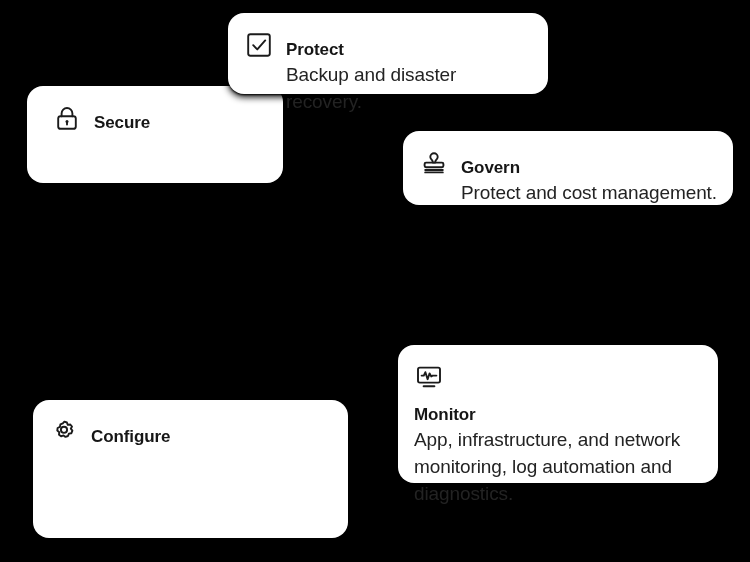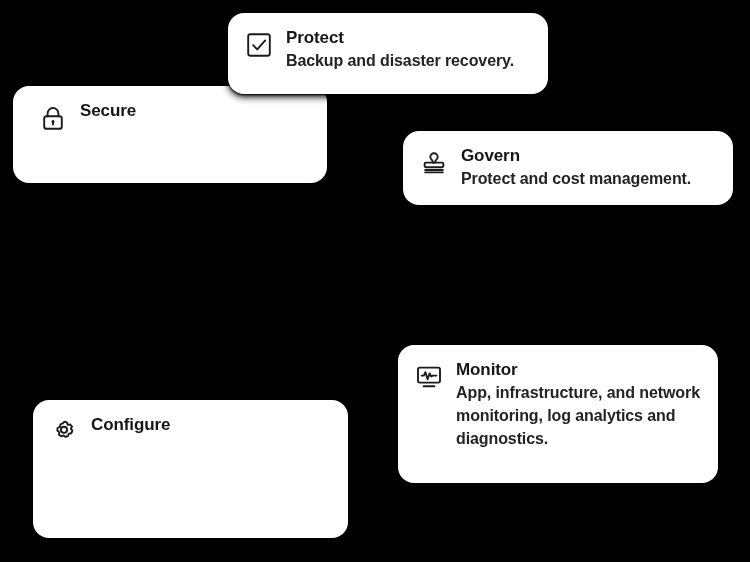--- a/index.html
+++ b/index.html
@@ -33,43 +33,44 @@
     margin-top: 3px;
     color: #1b1b1b;
     display: flex;
     align-items: center;
     justify-content: center;
   }
   .card-icon svg { display: block; }
   .card-text {
     flex: 1 1 auto;
     min-width: 0;
+    margin-top: 12px;
   }
   .card-title {
     font-size: 17px;
     font-weight: bold;
     color: #161616;
     line-height: 1.32;
     letter-spacing: -0.1px;
     white-space: nowrap;
   }
   .card-desc {
-    font-size: 16px;
-    font-weight: bold;
+    font-size: 19px;
+    font-weight: normal;
     color: #232323;
     line-height: 1.42;
     letter-spacing: -0.1px;
     margin-top: 1px;
   }
 
   
   #card-protect   { left: 228px; top: 13px;  width: 320px; height: 81px;  z-index: 5; }
-  #card-secure    { left: 13px;  top: 86px;  width: 314px; height: 97px;  z-index: 4; padding-left: 25px; }
+  #card-secure    { left: 27px;  top: 86px;  width: 256px; height: 97px;  z-index: 4; padding-left: 25px; }
   #card-govern    { left: 403px; top: 131px; width: 330px; height: 74px;  z-index: 3; justify-content: flex-end; }
-  #card-monitor   { left: 398px; top: 345px; width: 320px; height: 138px; z-index: 3; }
+  #card-monitor   { left: 398px; top: 345px; width: 320px; height: 138px; z-index: 3; flex-direction: column; }
   #card-configure { left: 33px;  top: 400px; width: 315px; height: 138px; z-index: 4; }
 </style>
 </head>
 <body>
 
 <div id="stage">
 
   <div class="card" id="card-protect">
     <span class="card-icon">
       <svg width="28" height="28" viewBox="0 0 28 28" fill="none" stroke="currentColor" stroke-width="1.9" stroke-linecap="round" stroke-linejoin="round">
@@ -115,21 +116,21 @@
   <div class="card" id="card-monitor">
     <span class="card-icon">
       <svg width="28" height="28" viewBox="0 0 28 28" fill="none" stroke="currentColor" stroke-width="1.9" stroke-linecap="round" stroke-linejoin="round">
         <rect x="3.0" y="4.6" width="22.0" height="15.0" rx="1.8"></rect>
         <path d="M6.6 12.6 H8.8 L10.4 9.2 L12.6 16.2 L14.6 10.4 L16.2 13.4 L17.6 12.6 H21.4"></path>
         <path d="M8.6 23.2 H19.4"></path>
       </svg>
     </span>
     <div class="card-text">
       <div class="card-title">Monitor</div>
-      <div class="card-desc">App, infrastructure, and network monitoring, log analytics and diagnostics.</div>
+      <div class="card-desc">App, infrastructure, and network monitoring, log automation and diagnostics.</div>
     </div>
   </div>
 
   <div class="card" id="card-configure">
     <span class="card-icon">
       <svg width="28" height="28" viewBox="0 0 28 28" fill="none" stroke="currentColor" stroke-width="1.9" stroke-linecap="round" stroke-linejoin="round">
         <path d="M14.4 3.6 l2.5 0.9 l0.9 2.4 l2.5 -0.4 l1.7 2.0 l-1.2 2.2 l1.6 2.0 l-1.0 2.5 l-2.5 0.4 l-0.9 2.4 l-2.5 0.9 l-2.0 -1.5 l-2.4 0.9 l-2.1 -1.6 l0.3 -2.5 l-2.0 -1.6 l0.3 -2.6 l2.3 -1.1 l0.5 -2.5 l2.4 -1.0 Z"></path>
         <circle cx="14.0" cy="11.8" r="3.1"></circle>
       </svg>
     </span>

